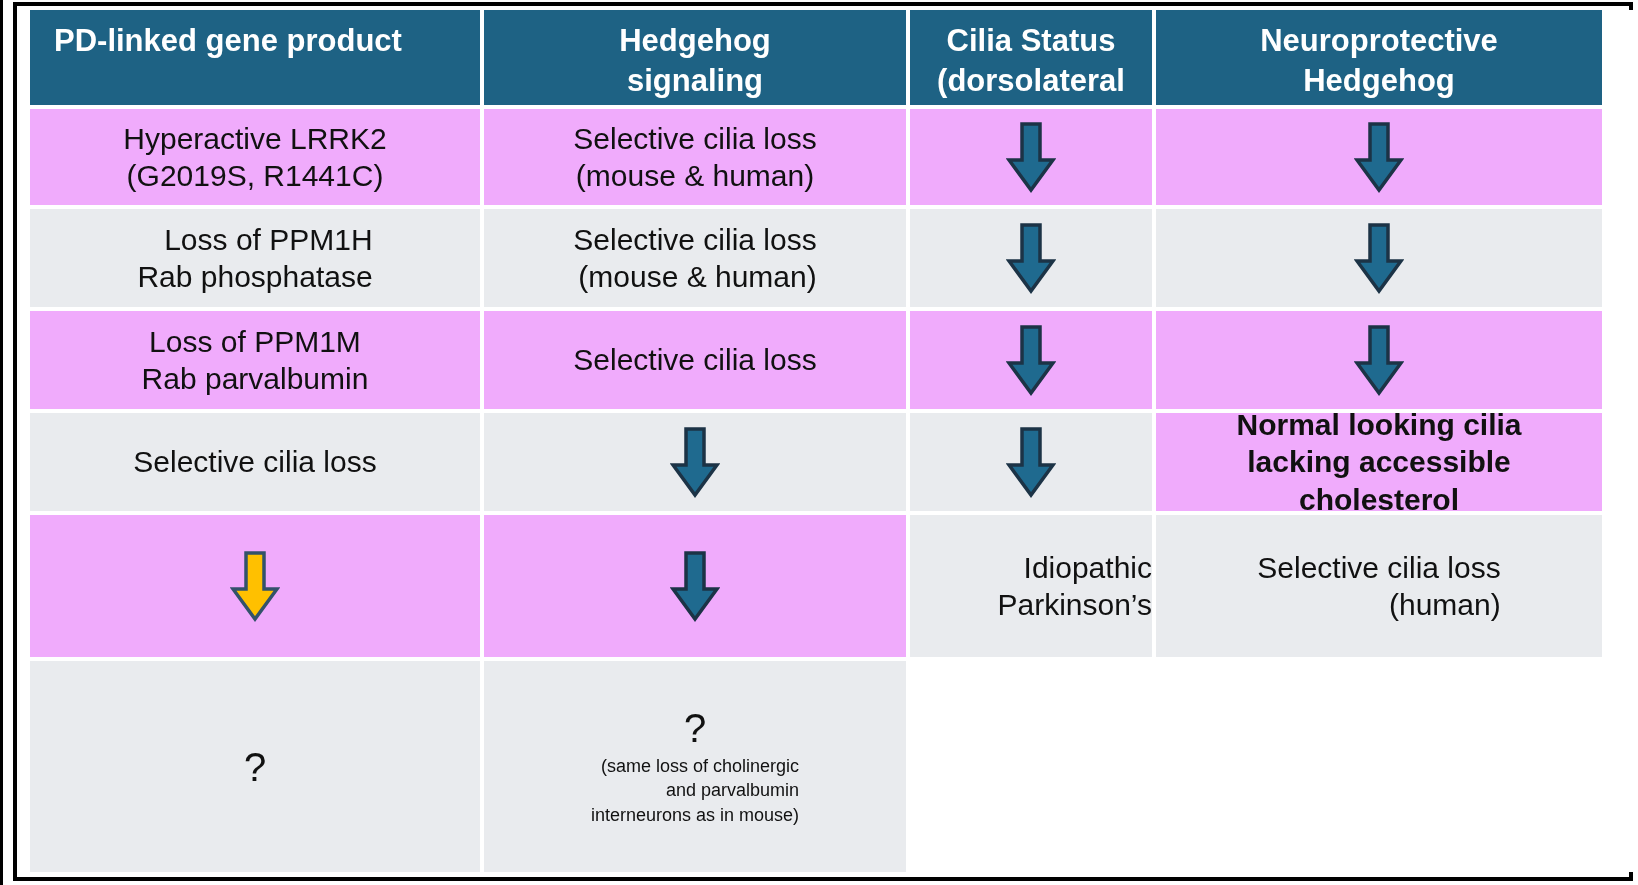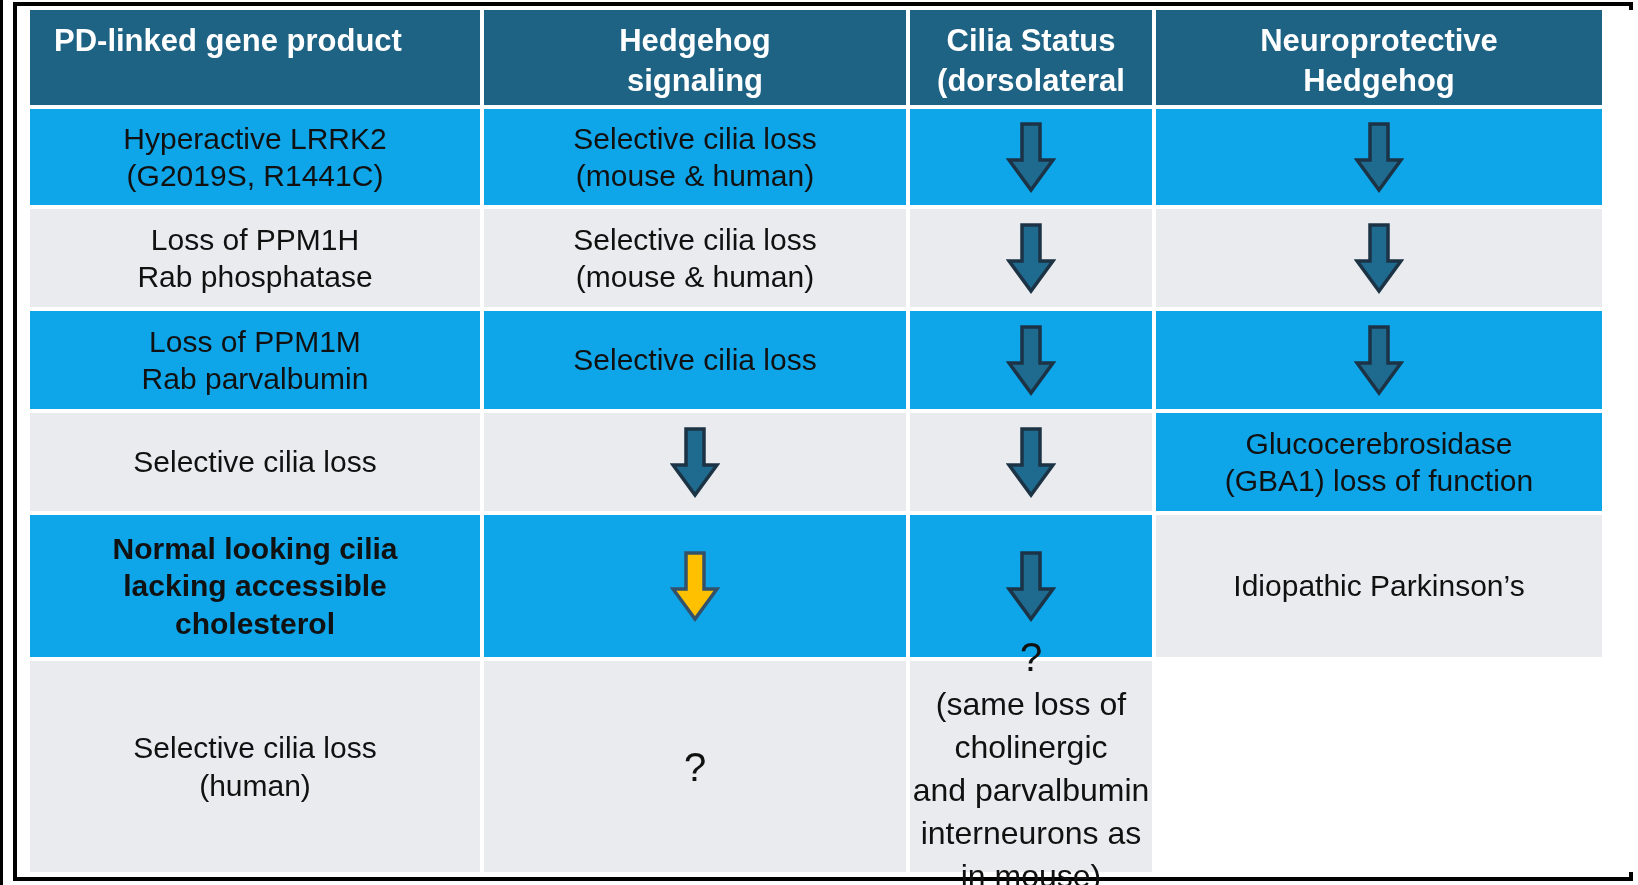--- a/index.html
+++ b/index.html
@@ -27,28 +27,28 @@
     text-align:center;white-space:pre-line;color:#111111;
     font-size:30px;line-height:1.25;
   }
   .hcell{
     background:#1E6284;color:#ffffff;font-weight:bold;font-size:31px;line-height:1.3;
     justify-content:flex-start;padding-top:11px;box-sizing:border-box;
   }
   .hcell.left{
     align-items:flex-start;text-align:left;padding-left:24px;
   }
-  .dark{background:#0ea5e9;}
-  .light{background:#E9EBEE;}
+  .dark{background:#f0abfc;}
+  .light{background:#E9EBEE;text-align:right;}
   .bold{font-weight:bold;text-align:center;}
   .qmark{
     font-size:40px;color:#111111;line-height:1.1;
   }
   .qnote{
-    font-size:32px;line-height:1.35;white-space:pre-line;color:#111111;margin-top:4px;
+    font-size:18px;line-height:1.35;white-space:pre-line;color:#111111;margin-top:4px;
   }
   .arrow-svg{display:block;}
 </style>
 </head>
 <body>
 
 <div class="left-edge"></div>
 <div class="frame"></div>
 
 <div class="table">
@@ -94,22 +94,20 @@
       </svg></div>
 
   <div class="cell light">Selective cilia loss</div>
   <div class="cell light"><svg class="arrow-svg" width="50" height="72" viewBox="0 0 50 72">
         <path d="M16 3 H34 V39 H47 L25 69 L3 39 H16 Z" fill="#1F6A8F" stroke="#1C3346" stroke-width="3.5" stroke-linejoin="miter"></path>
       </svg></div>
   <div class="cell light"><svg class="arrow-svg" width="50" height="72" viewBox="0 0 50 72">
         <path d="M16 3 H34 V39 H47 L25 69 L3 39 H16 Z" fill="#1F6A8F" stroke="#1C3346" stroke-width="3.5" stroke-linejoin="miter"></path>
       </svg></div>
 
-  <div class="cell dark">Glucocerebrosidase
-(GBA1) loss of function</div>
   <div class="cell dark bold">Normal looking cilia
 lacking accessible
 cholesterol</div>
   <div class="cell dark"><svg class="arrow-svg" width="50" height="72" viewBox="0 0 50 72">
         <path d="M16 3 H34 V39 H47 L25 69 L3 39 H16 Z" fill="#FFC000" stroke="#33526A" stroke-width="3.5" stroke-linejoin="miter"></path>
       </svg></div>
   <div class="cell dark"><svg class="arrow-svg" width="50" height="72" viewBox="0 0 50 72">
         <path d="M16 3 H34 V39 H47 L25 69 L3 39 H16 Z" fill="#1F6A8F" stroke="#1C3346" stroke-width="3.5" stroke-linejoin="miter"></path>
       </svg></div>
 

